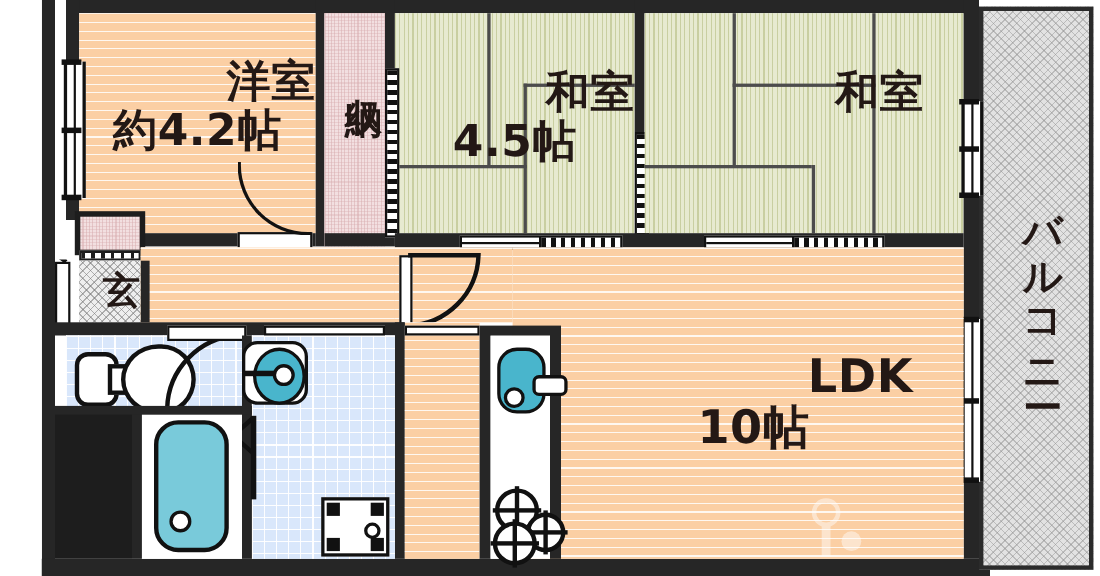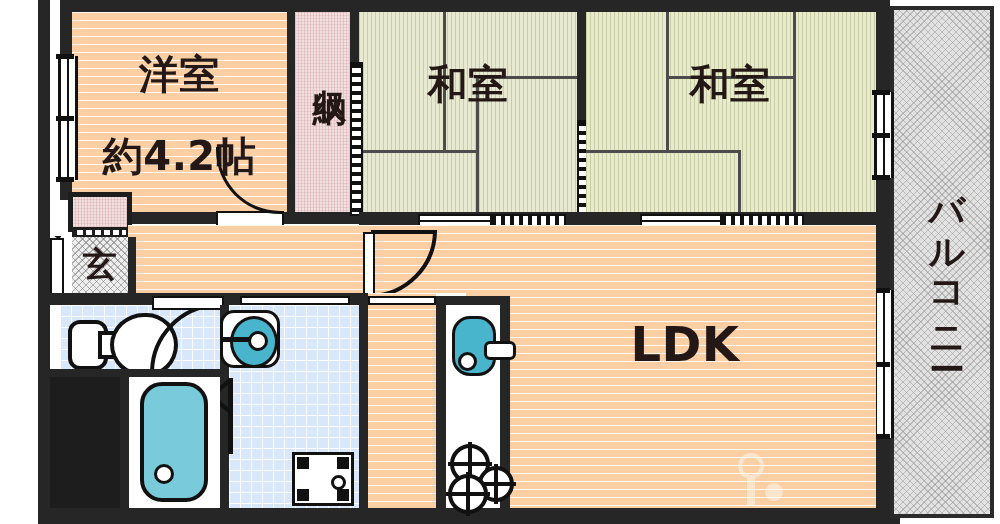--- a/index.html
+++ b/index.html
@@ -76,22 +76,22 @@
   .rlabel{
     position:absolute;
     color:#231815;
     text-align:center;
     line-height:1.12;
     font-weight:700;
     letter-spacing:0.5px;
     white-space:nowrap;
     pointer-events:none;
   }
-  .rlabel .l1{display:block;}
-  .rlabel .l2{display:block;margin-top:37px;}
+  .rlabel .l1{display:block;text-align:right;}
+  .rlabel .l2{display:block;}
 
   .vlabel{
     position:absolute;
     color:#231815;
     font-weight:700;
     writing-mode:vertical-rl;
     text-orientation:upright;
     letter-spacing:4px;
     white-space:nowrap;
     pointer-events:none;
@@ -232,20 +232,21 @@
 
   <div class="abs floor-tatami" style="left:359px; top:12px; width:218px; height:200px;"></div>
 
   <div class="abs" style="left:443px; top:12px; width:3px; height:140px; background:#4c4c4c;"></div>
   <div class="abs" style="left:359px; top:150px; width:120px; height:3px; background:#4c4c4c;"></div>
   <div class="abs" style="left:476px; top:76px; width:101px; height:3px; background:#4c4c4c;"></div>
   <div class="abs" style="left:476px; top:76px; width:3px; height:136px; background:#4c4c4c;"></div>
 
   <div class="rlabel" style="left:359px; top:62px; width:218px; font-size:40px;">
     <span class="l1">和室</span>
+    <span class="l2">4.5帖</span>
   </div>
 
   <div class="fusuma-v" style="left:350px; top:62px; width:9px; height:150px;"></div>
 
   <div class="abs wall" style="left:577px; top:0px; width:9px; height:120px;"></div>
   <div class="fusuma-v" style="left:577px; top:120px; width:9px; height:92px;"></div>
 
   <div class="abs floor-tatami" style="left:586px; top:12px; width:290px; height:200px;"></div>
   <div class="abs" style="left:666px; top:12px; width:3px; height:140px; background:#4c4c4c;"></div>
   <div class="abs" style="left:586px; top:150px; width:152px; height:3px; background:#4c4c4c;"></div>
@@ -304,22 +305,23 @@
 
   <div class="abs floor-wood" style="left:359px; top:225px; width:107px; height:68px;"></div>
 
   <div class="door-leaf" style="left:363px; top:232px; width:8px; height:64px;"></div>
   <svg class="abs" style="left:367px; top:230px; width:74px; height:70px;" viewBox="0 0 74 70">
     <path d="M4 2 L68 2 A 66 66 0 0 1 4 66" fill="none" stroke="#111" stroke-width="4"></path>
   </svg>
 
   <div class="abs floor-wood" style="left:466px; top:225px; width:410px; height:283px;"></div>
 
-  <div class="rlabel" style="left:540px; top:318px; width:290px; font-size:48px;">
+  <div class="rlabel" style="left:540px; top:318px; width:290px; font-size:42px;">
     <span class="l1">LDK</span>
+    <span class="l2">10帖</span>
   </div>
 
   <div class="abs wall" style="left:359px; top:293px; width:9px; height:215px;"></div>
   <div class="abs floor-wood" style="left:368px; top:293px; width:68px; height:215px;"></div>
 
   <div class="abs wall" style="left:436px; top:300px; width:10px; height:208px;"></div>
   <div class="abs floor-white" style="left:446px; top:305px; width:54px; height:203px;"></div>
   <div class="abs wall" style="left:500px; top:300px; width:10px; height:208px;"></div>
   <div class="abs wall" style="left:436px; top:296px; width:74px; height:9px;"></div>
 

